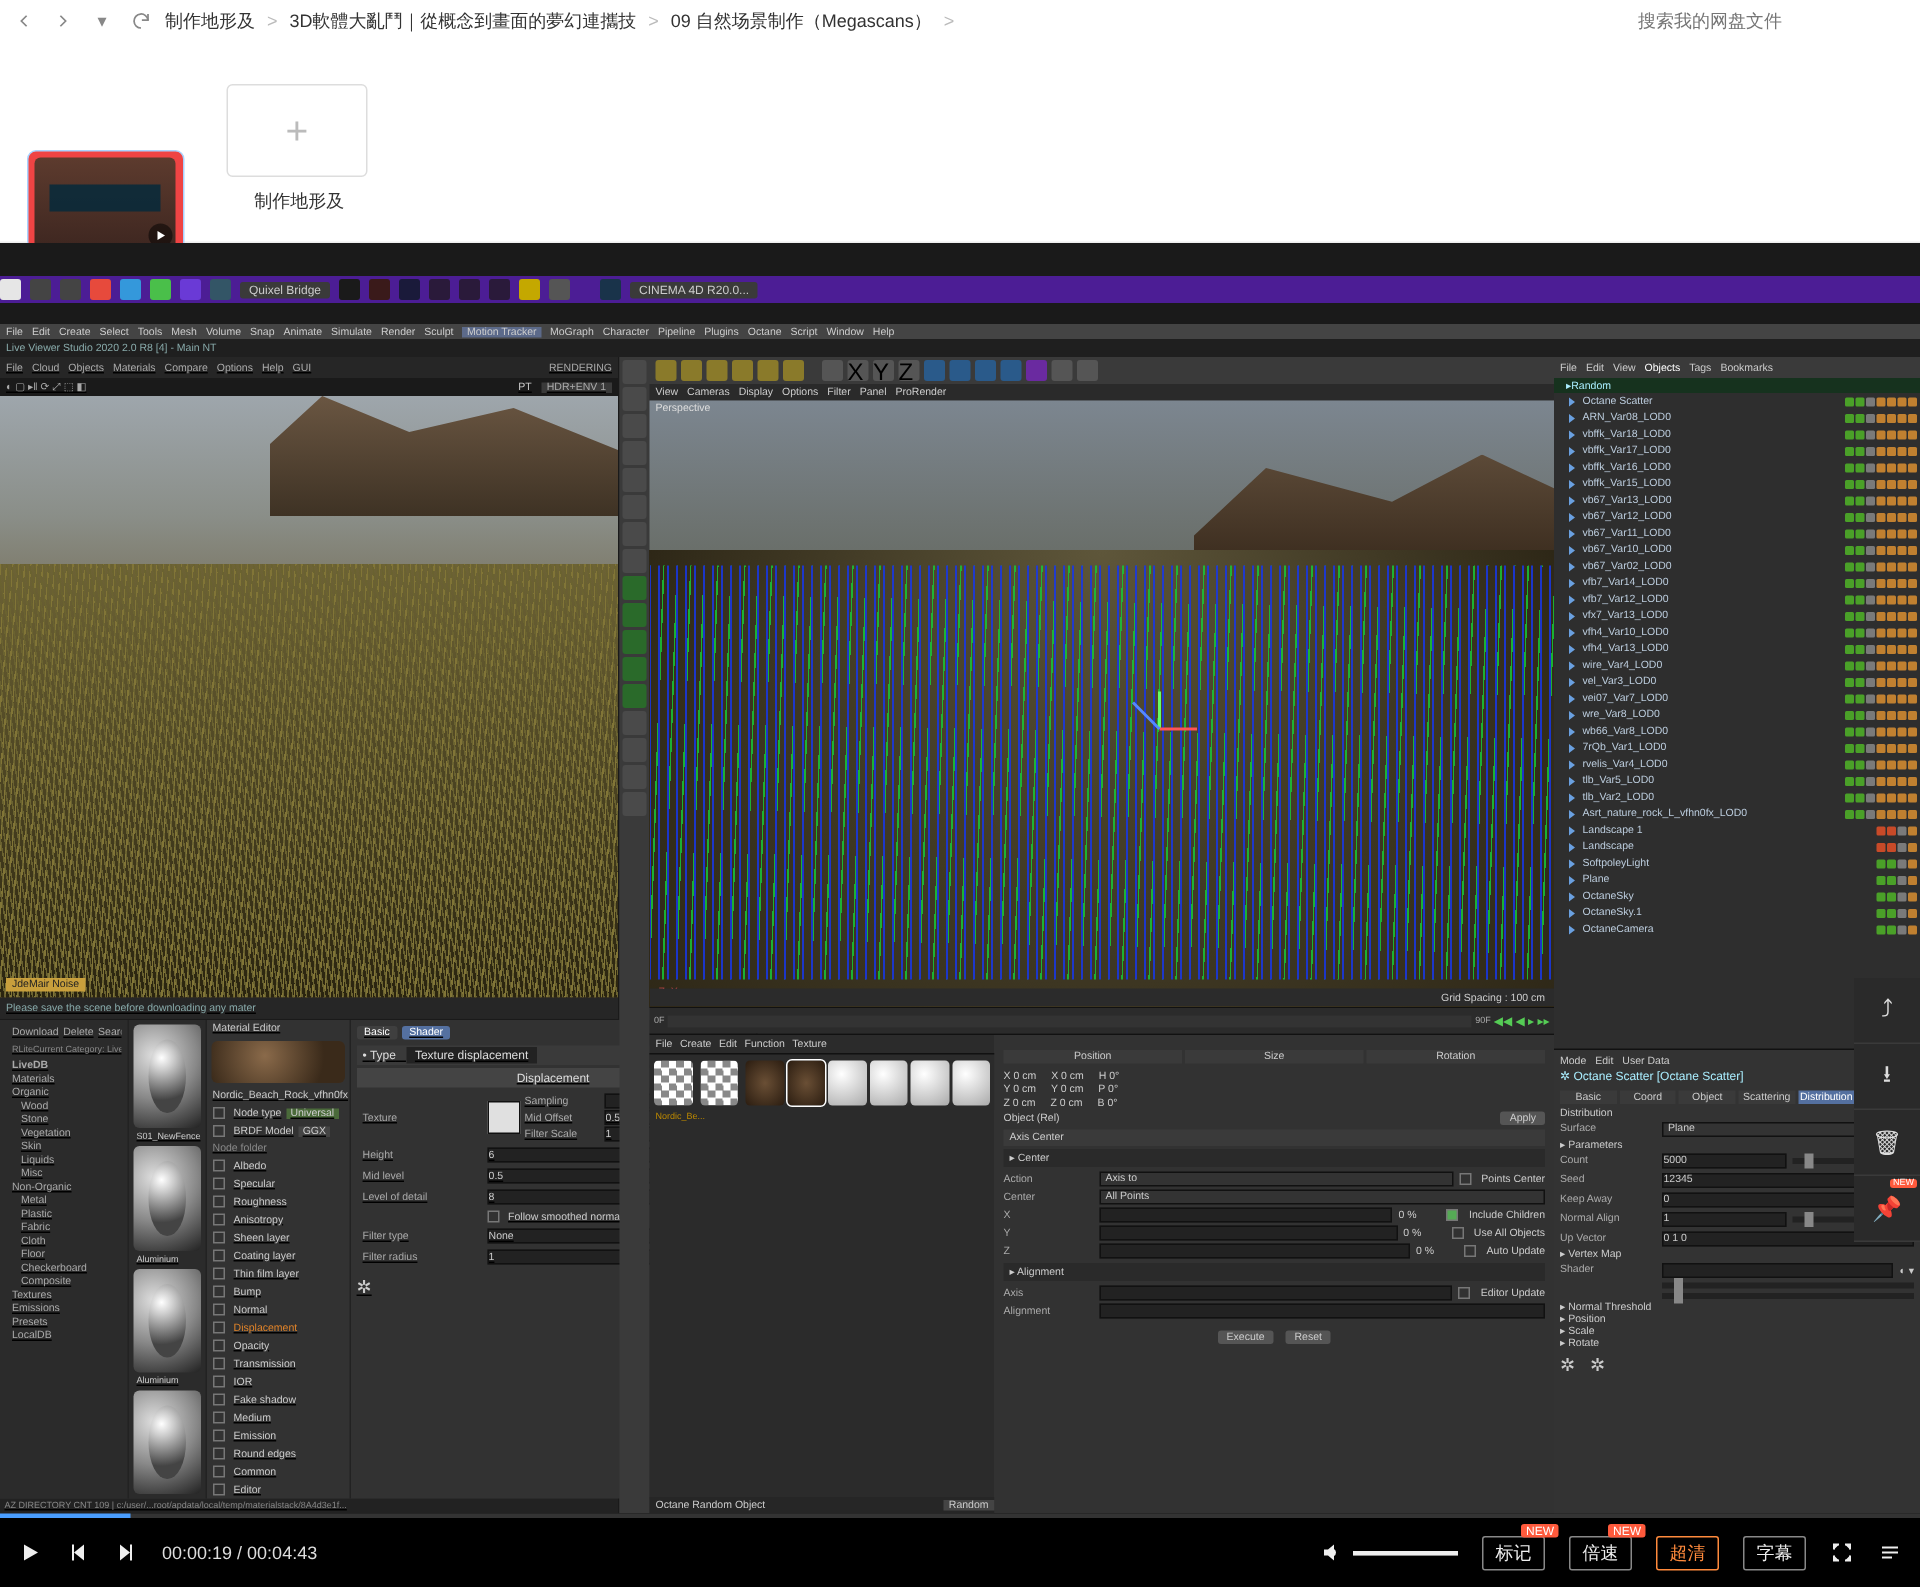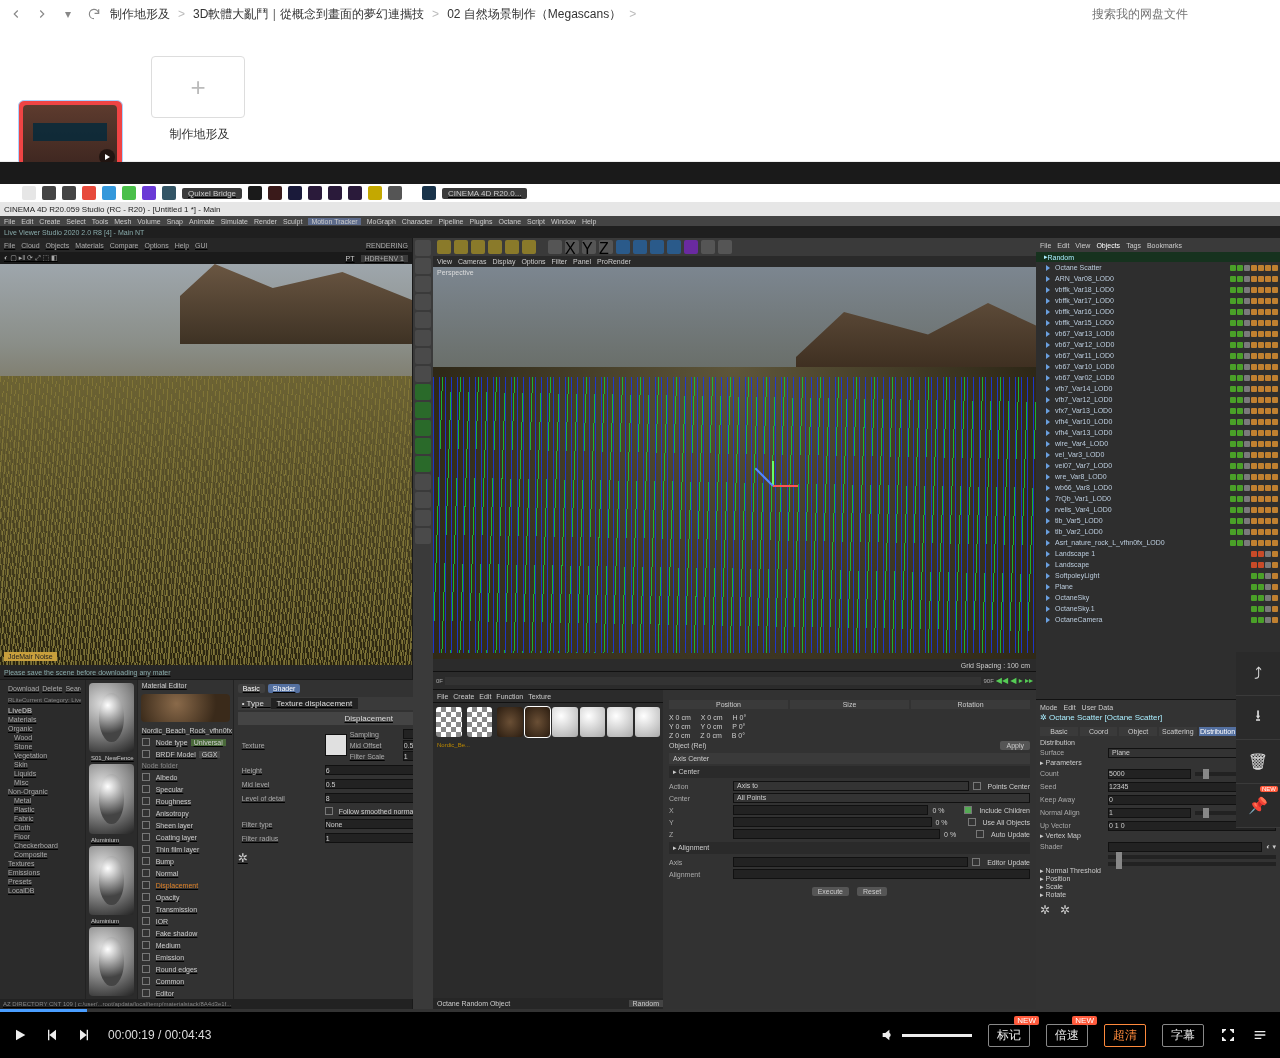--- a/index.html
+++ b/index.html
@@ -36,21 +36,21 @@
 
 
 .player-wrap { flex: 1; background: #000; position: relative; display: flex; flex-direction: column; }
 .title-bar { height: 44px; background: #000; display: flex; align-items: center; justify-content: center; color: #fff; font-size: 14px; font-weight: 600; position: relative; }
 .win-controls { position: absolute; right: 8px; top: 0; height: 44px; display: flex; align-items: center; gap: 18px; color: #fff; }
 .win-controls span { cursor: pointer; font-size: 14px; width: 18px; text-align: center; }
 
 .video-frame { flex: 1; position: relative; overflow: hidden; background: #1a1a1a; }
 
 
-.taskbar { position: absolute; top: 22px; left: 0; right: 0; height: 18px; background: #ffffff; display: flex; align-items: center; gap: 6px; padding: 0 22px; text-decoration: underline; }
+.taskbar { position: absolute; top: 22px; left: 0; right: 0; height: 18px; background: #4c1d95; display: flex; align-items: center; gap: 6px; padding: 0 0; }
 .tb-icon { width: 14px; height: 14px; border-radius: 2px; }
 
 
 .c4d-title { position: absolute; top: 40px; left: 0; right: 0; height: 14px; background: #e6e6e6; color: #222; font-size: 8px; padding-left: 4px; display:flex;align-items:center; }
 
 
 .c4d { position: absolute; top: 54px; left: 0; right: 0; bottom: 0; background: #3a3a3a; }
 .c4d-menu { height: 10px; background: #444; display: flex; gap: 6px; padding: 0 4px; font-size: 7px; color: #ccc; align-items:center; }
 .lv-header { height: 12px; background:#1f1f1f; font-size:7px; color:#8aa; padding-left:4px; display:flex;align-items:center;}
 .workspace { position: absolute; top: 22px; left: 0; right: 0; bottom: 0; display: flex; }
@@ -177,21 +177,21 @@
         <svg viewBox="0 0 24 24">
           <path d="M20 11A8 8 0 1 0 12 20" stroke="#888" stroke-width="2" fill="none"></path>
           <path d="M20 4v7h-7" stroke="#888" stroke-width="2" fill="none"></path>
         </svg>
       </div>
     <div class="breadcrumbs">
       <a>制作地形及</a>
         <span class="sep">&gt;</span>
       <a>3D軟體大亂鬥｜從概念到畫面的夢幻連攜技</a>
         <span class="sep">&gt;</span>
-      <a>02 自然场景制作（Megascans）</a>
+      <a>09 自然场景制作（Megascans）</a>
         <span class="sep">&gt;</span>
     </div>
     <input class="search-box" placeholder="搜索我的网盘文件" style="">
   </div>
   <div class="file-grid">
     <div class="file-item selected">
       <div class="thumb thumb1">
           <div class="play-badge"></div>
         </div>
       <div class="file-label">7-1 基本介绍.mp4</div>
@@ -223,21 +223,20 @@
       <div class="tb-icon" style="background:#2a1a3a"></div>
       <div class="tb-icon" style="background:#2a1a3a"></div>
       <div class="tb-icon" style="background:#2a1a3a"></div>
       <div class="tb-icon" style="background:#c4a800"></div>
       <div class="tb-icon" style="background:#555"></div>
       <div style="width:8px"></div>
       <div class="tb-icon" style="background:#19334a"></div>
       <div style="font-size:8px;color:#ccc;background:#3a3a3a;padding:1px 6px;border-radius:2px">CINEMA 4D R20.0...</div>
     </div>
 
-    <div class="c4d-title">CINEMA 4D R20.059 Studio (RC - R20) - [Untitled 1 *] - Main</div>
 
     <div class="c4d">
       <div class="c4d-menu">
         <span>File</span>
           <span>Edit</span>
           <span>Create</span>
           <span>Select</span>
           <span>Tools</span>
           <span>Mesh</span>
           <span>Volume</span>

